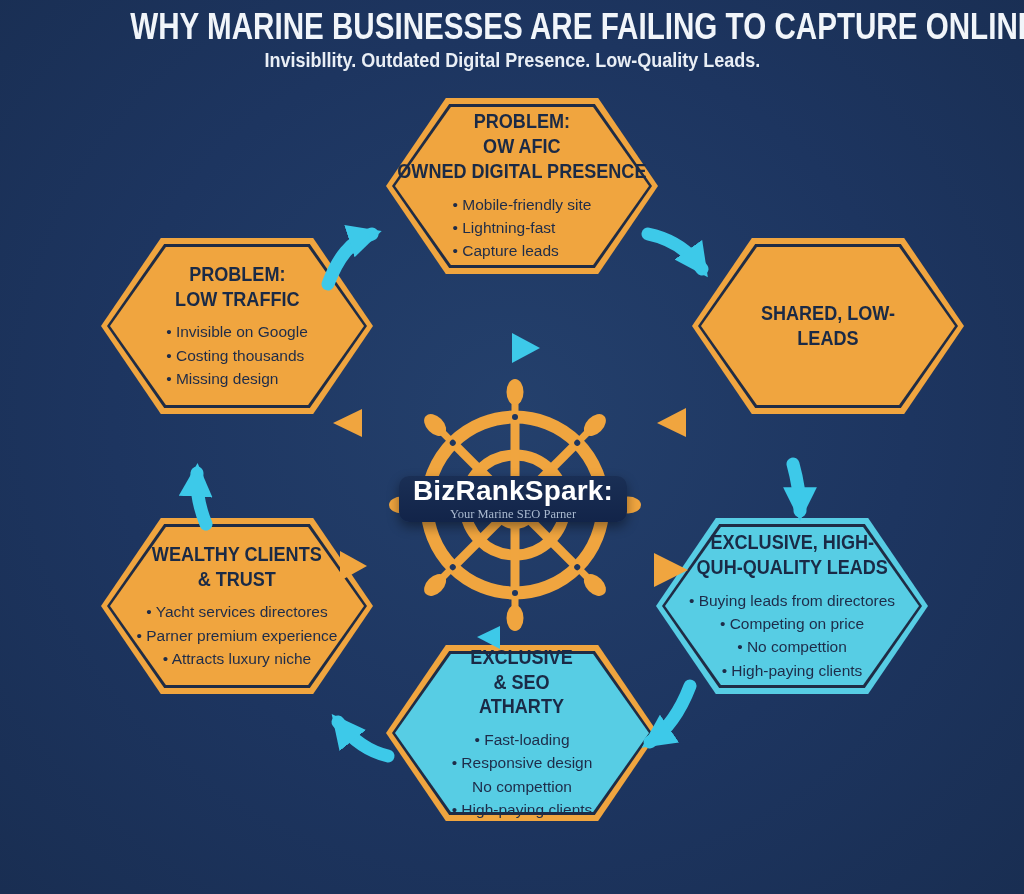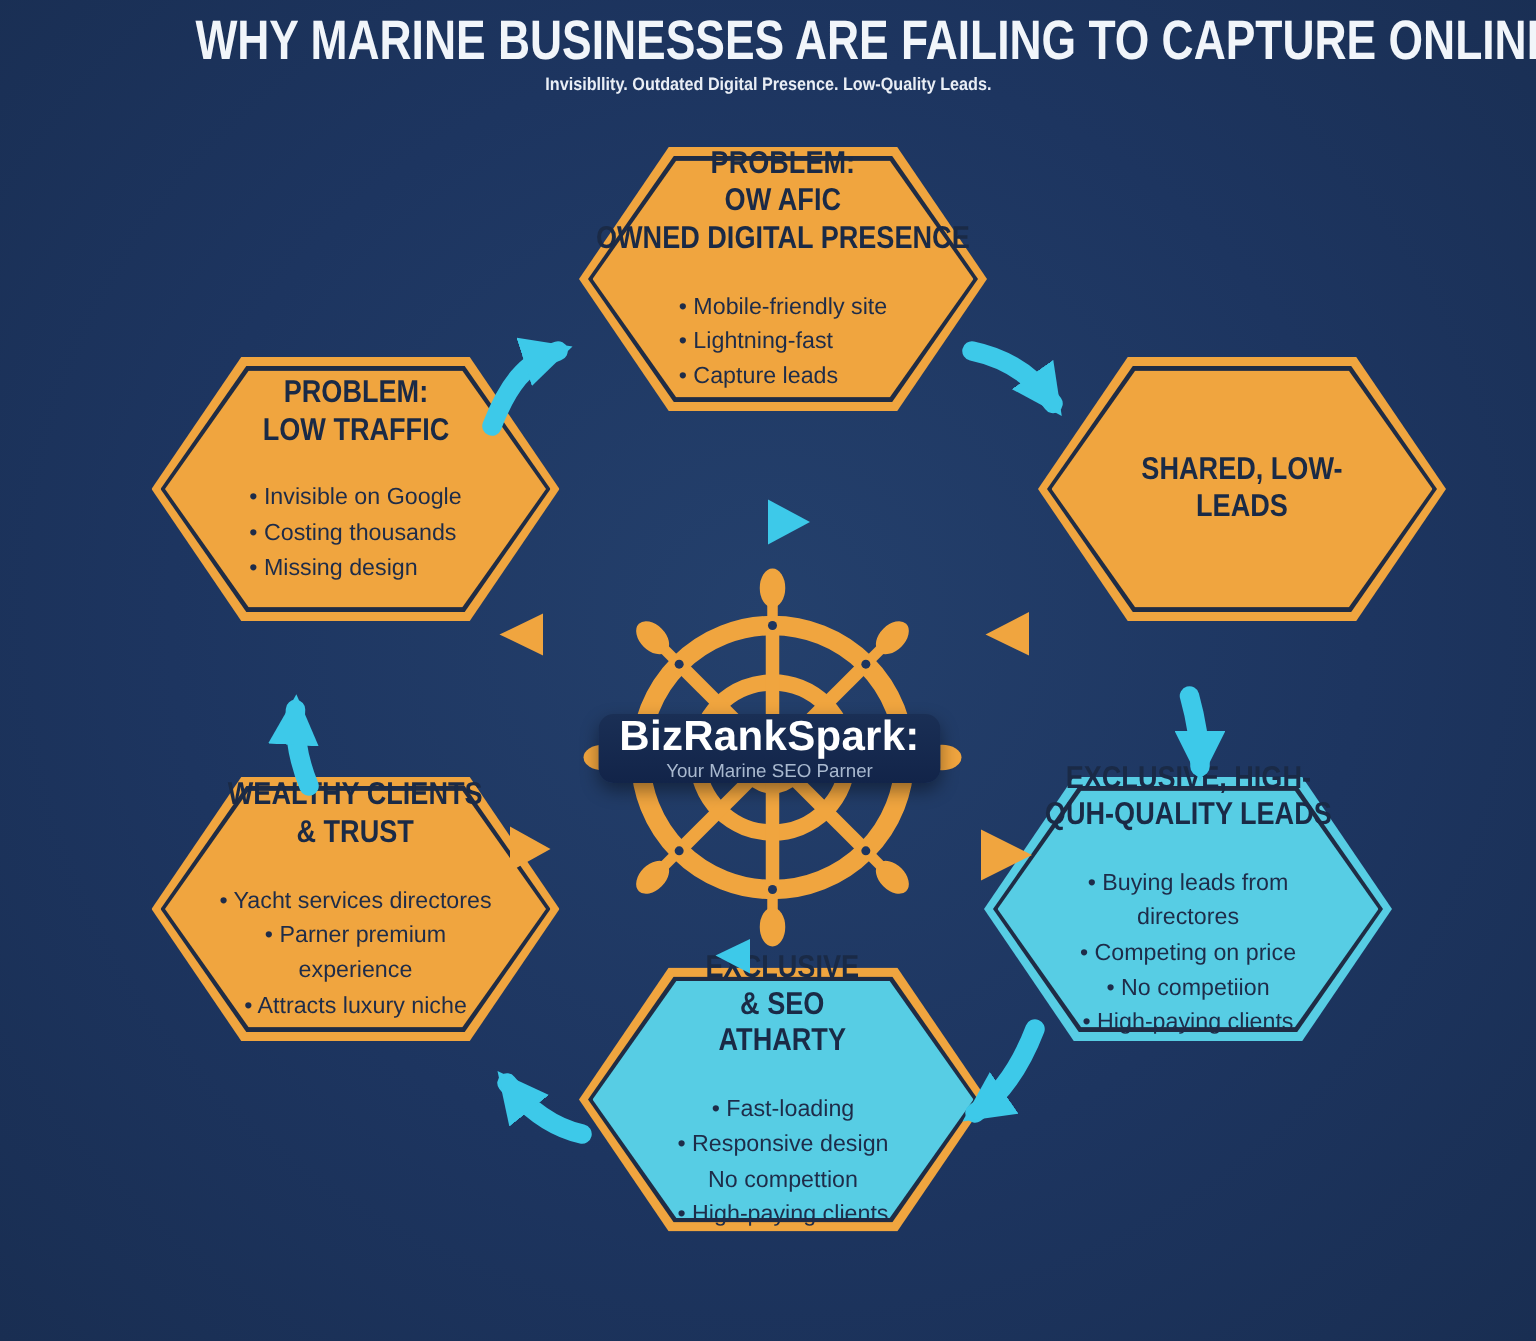--- a/index.html
+++ b/index.html
@@ -9,21 +9,21 @@
     background:radial-gradient(ellipse at 50% 46%, #24406c 0%, #1d3560 55%, #192e52 100%);
   }
   
   .header{position:absolute;top:8px;left:0;width:100%;text-align:center;z-index:6;}
   .header h1{
     margin:0;font-size:37px;font-weight:bold;color:#f1f5fa;line-height:1.05;
     white-space:nowrap;display:inline-block;transform:scaleX(0.80);transform-origin:center;
     letter-spacing:0px;
   }
   .header .sub{
-    margin-top:2px;font-size:12px;font-weight:bold;color:#e9eef5;
+    margin-top:2px;font-size:20px;font-weight:bold;color:#e9eef5;
     white-space:nowrap;display:block;
   }
   .header .sub span{display:inline-block;transform:scaleX(0.90);transform-origin:center;}
   
   .hex{position:absolute;width:272px;height:176px;z-index:2;}
   .hex .layer{position:absolute;clip-path:polygon(22% 0%,78% 0%,100% 50%,78% 100%,22% 100%,0% 50%);}
   .hex .edge{inset:0;}
   .hex .line{inset:6px;background:#1f2c45;}
   .hex .fill{inset:9px;}
   .hex.orange .edge,.hex.orange .fill{background:#f0a53f;}
@@ -31,38 +31,38 @@
   .hex.cyan-orange .edge{background:#f0a53f;}
   .hex.cyan-orange .fill{background:#57cde4;}
   .hex .content{
     position:absolute;inset:10px 26px;display:flex;flex-direction:column;
     align-items:center;justify-content:center;gap:9px;text-align:center;
   }
   .hex-title{
     font-weight:bold;font-size:21px;line-height:1.18;color:#1a2a46;
     white-space:pre;display:inline-block;transform:scaleX(0.86);transform-origin:center;
   }
-  .hex-bullets{list-style:none;margin:12px;padding:0;font-size:15.5px;line-height:1.5;color:#1e2c49;}
+  .hex-bullets{list-style:none;margin:0;padding:0;font-size:15.5px;line-height:1.5;color:#1e2c49;}
   .hex.align-left .hex-bullets{text-align:left;}
   #hex-top{left:386px;top:98px;}
   #hex-rt{left:692px;top:238px;}
   #hex-rb{left:656px;top:518px;}
   #hex-bottom{left:386px;top:645px;}
   #hex-lb{left:101px;top:518px;}
   #hex-lt{left:101px;top:238px;}
   
   #wheel{position:absolute;left:385px;top:375px;z-index:1;}
   .banner{
     position:absolute;left:399px;top:476px;width:228px;height:46px;z-index:5;
     background:linear-gradient(#1a2f55,#122449);border-radius:10px;
     box-shadow:0 5px 12px rgba(0,0,0,0.40);
     display:flex;flex-direction:column;align-items:center;justify-content:center;
   }
   .banner .brand{font-size:28px;font-weight:bold;color:#ffffff;line-height:1.05;letter-spacing:0.2px;}
-  .banner .tagline{font-size:12.5px;color:#a9b9cf;line-height:1.2;margin-top:1px;}
+  .banner .tagline{font-size:12.5px;color:#a9b9cf;line-height:1.2;margin-top:1px;font-family:Liberation Serif, serif;}
   
   #flow{position:absolute;left:0;top:0;z-index:3;pointer-events:none;}
 </style>
 </head>
 <body>
 
 <div class="header">
   <h1>WHY MARINE BUSINESSES ARE FAILING TO CAPTURE ONLINE TRAFFIC</h1>
   <div class="sub">
     <span>Invisibllity. Outdated Digital Presence. Low-Quality Leads.</span>
@@ -161,21 +161,21 @@
 <div class="hex cyan" id="hex-rb">
   <div class="layer edge"></div>
     <div class="layer line"></div>
     <div class="layer fill"></div>
   <div class="content">
     <div class="hex-title">EXCLUSIVE, HIGH-
 QUH-QUALITY LEADS</div>
     <ul class="hex-bullets">
         <li>• Buying leads from directores</li>
         <li>• Competing on price</li>
-        <li>• No competiion</li>
+        <li>• No compettion</li>
         <li>• High-paying clients</li>
       </ul>
   </div>
 </div>
 
 <div class="hex cyan-orange" id="hex-bottom">
   <div class="layer edge"></div>
     <div class="layer line"></div>
     <div class="layer fill"></div>
   <div class="content">

